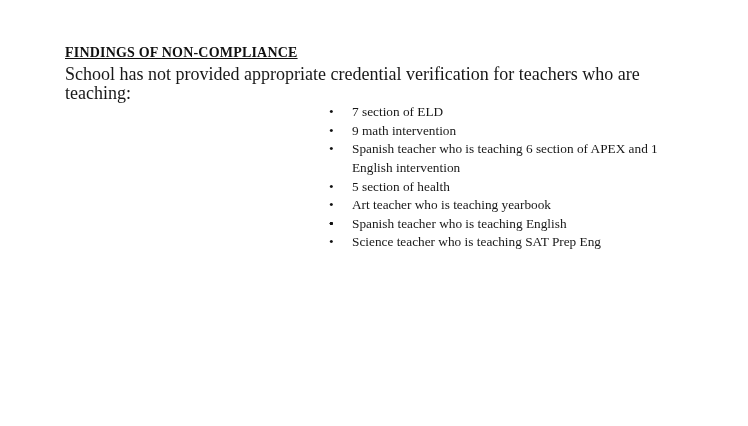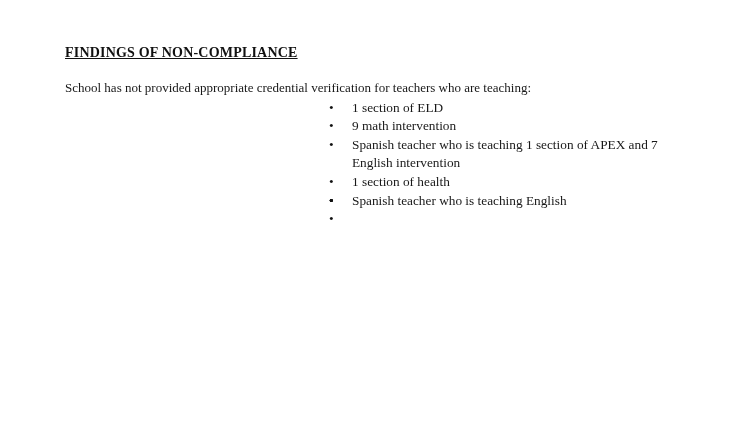--- a/index.html
+++ b/index.html
@@ -23,22 +23,22 @@
     }
     .heading {
       font-size: 14px;
       font-weight: bold;
       text-decoration: underline;
       letter-spacing: 0.2px;
       line-height: 18px;
       color: #111111;
     }
     .intro {
-      margin-top: 17px;
-      font-size: 13px;
+      margin-top: 3px;
+      font-size: 18px;
       line-height: 18.6px;
       color: #181818;
       font-family: Liberation Serif, serif;
     }
     ul.nc-list {
       list-style: none;
       margin: 1px 0 0 0;
       padding: 0;
     }
     ul.nc-list li {
@@ -70,49 +70,51 @@
 <div class="page">
   <div class="content">
 
     <div class="heading">FINDINGS OF NON-COMPLIANCE</div>
 
     <p class="intro">School has not provided appropriate credential verification for teachers who are teaching:</p>
 
     <ul class="nc-list">
       <li>
         <span class="bullet">•</span>
-        <span class="item-text">1 section of ELD</span>
+        <span class="item-text">7 section of ELD</span>
       </li>
       <li>
         <span class="bullet">•</span>
         <span class="item-text">9 math intervention</span>
       </li>
       <li>
         <span class="bullet">•</span>
-        <span class="item-text">Spanish teacher who is teaching 1 section of APEX and 7 English intervention</span>
+        <span class="item-text">Spanish teacher who is teaching 6 section of APEX and 1 English intervention</span>
       </li>
       <li>
         <span class="bullet">•</span>
-        <span class="item-text">1 section of health</span>
+        <span class="item-text">5 section of health</span>
       </li>
       <li>
         <span class="bullet">•</span>
+        <span class="item-text">Art teacher who is teaching yearbook</span>
       </li>
       <li>
         <span class="bullet">•</span>
       </li>
       <li>
         <span class="bullet">•</span>
       </li>
       <li>
         <span class="bullet">•</span>
       </li>
       <li>
         <span class="bullet">•</span>
         <span class="item-text">Spanish teacher who is teaching English</span>
       </li>
       <li>
         <span class="bullet">•</span>
+        <span class="item-text">Science teacher who is teaching SAT Prep Eng</span>
       </li>
     </ul>
 
   </div>
 </div>
 
 </body></html>

